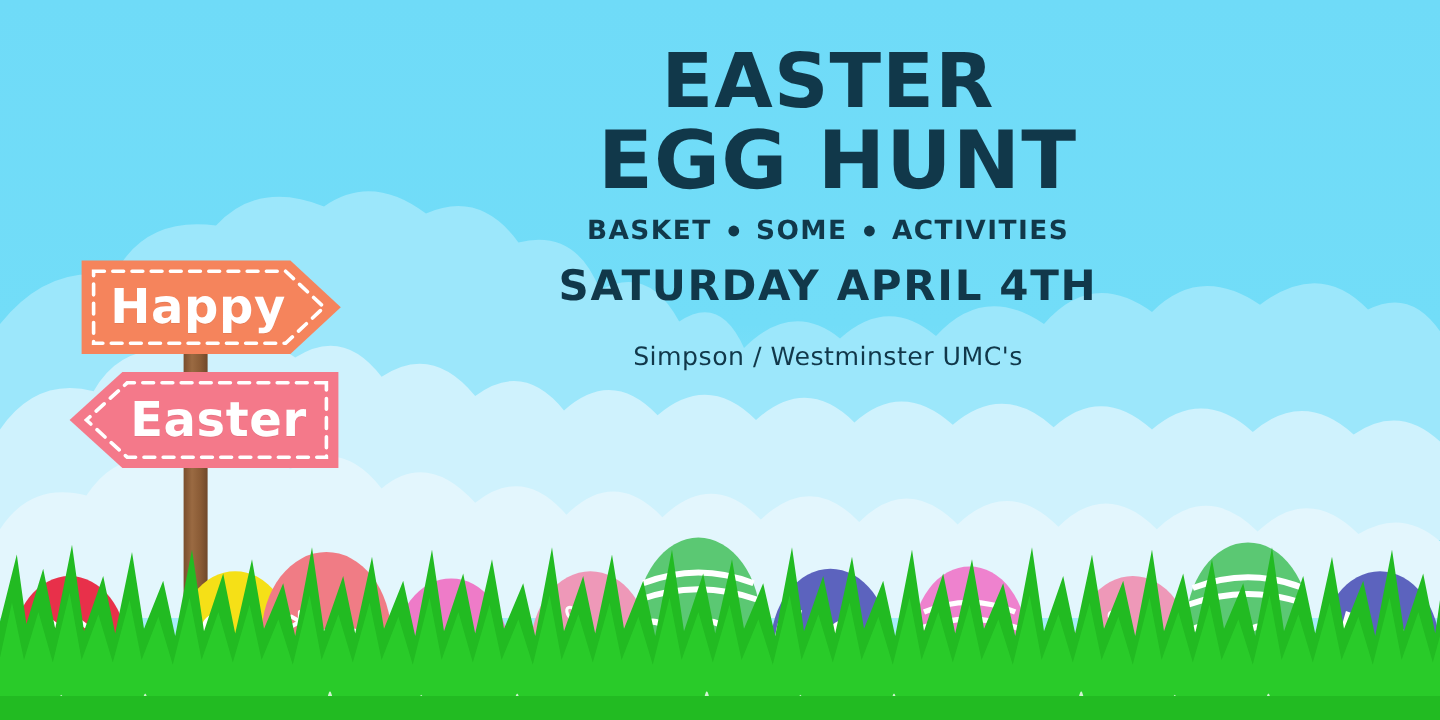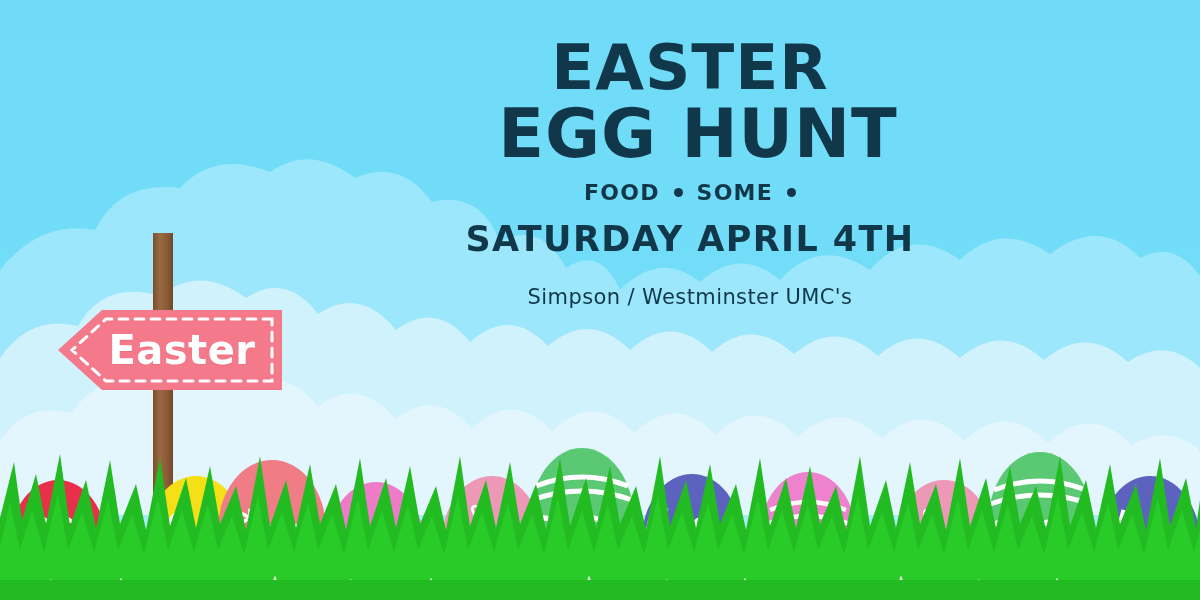--- a/index.html
+++ b/index.html
@@ -89,44 +89,54 @@
       <svg viewBox="0 0 1200 170" height="170" preserveAspectRatio="none">
         <path fill="#E3F6FD" d="M0,170 L0,96 Q26,56 72,68 Q100,24 154,42 Q196,10 242,46 Q284,18 318,62 Q356,30 396,74 Q436,42 472,84
         Q512,44 552,86 Q594,46 634,88 Q676,48 716,90 Q756,50 798,92 Q840,52 882,94 Q922,54 964,96 Q1006,56 1048,98 Q1090,58 1132,100 Q1168,78 1200,106 L1200,170 Z"></path>
       </svg>
     </div>
   </div>
 
   <div class="signpost">
     <div class="post"></div>
 
+    <div class="sign sign-happy">
+      <div class="face">
+        <svg viewBox="0 0 220 86" width="220" height="86">
+          <path d="M2,4 L176,4 L218,43 L176,82 L2,82 Z" fill="#F5845C"></path>
+          <path d="M12,13 L172,13 L204,43 L172,73 L12,73 Z" fill="none" stroke="#FFFFFF" stroke-width="3" stroke-dasharray="9 7" stroke-linecap="round"></path>
+        </svg>
+        <div class="label" style="padding-right:22px;">Happy</div>
+      </div>
+    </div>
 
     <div class="sign sign-easter">
       <div class="face">
         <svg viewBox="0 0 230 90" width="230" height="90">
           <path d="M228,5 L48,5 L4,45 L48,85 L228,85 Z" fill="#F4798A"></path>
           <path d="M218,14 L52,14 L18,45 L52,76 L218,76 Z" fill="none" stroke="#FFFFFF" stroke-width="3" stroke-dasharray="9 7" stroke-linecap="round"></path>
         </svg>
         <div class="label" style="padding-left:26px;">Easter</div>
       </div>
     </div>
   </div>
 
   <div class="content">
 
     <div class="title">
       <span>EASTER</span>
       <span class="l2">EGG HUNT</span>
     </div>
 
     <div class="tagline">
-      <span>FOOD</span>
+      <span>BASKET</span>
       <span class="dot"></span>
       <span>SOME</span>
       <span class="dot"></span>
+      <span>ACTIVITIES</span>
     </div>
 
     <div class="date">SATURDAY APRIL 4TH</div>
 
 
     <div class="venue">Simpson / Westminster UMC's</div>
 
   </div>
 
   <div class="ground">

